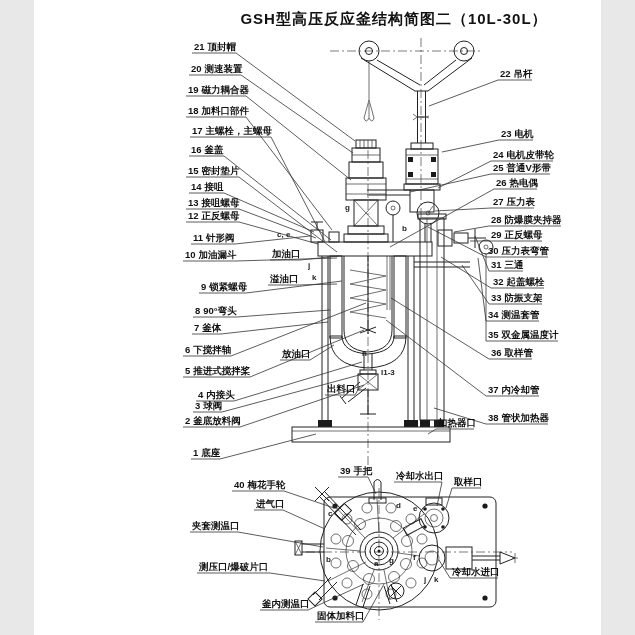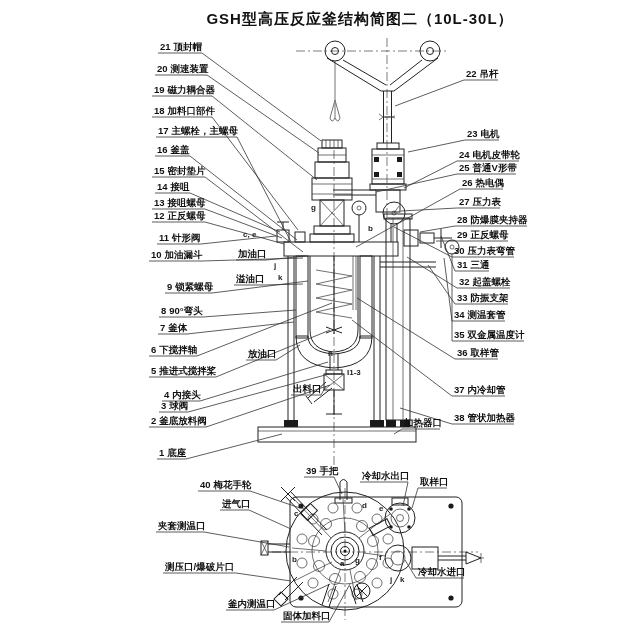--- a/index.html
+++ b/index.html
@@ -1,16 +1,16 @@
 <!DOCTYPE html>
 <html><head>
 <meta charset="utf-8">
 <style>
   html,body{margin:0;padding:0;background:#e8e8e8;}
-  .page{width:635px;height:635px;background:#ffffff;position:relative;margin:0 auto;overflow:hidden;
+  .page{width:567px;height:635px;background:#ffffff;position:relative;margin:0 auto;overflow:hidden;
         font-family:"Liberation Sans","DejaVu Sans",sans-serif;}
   svg{display:block;}
   svg text{fill:#111;font-family:"Liberation Sans","DejaVu Sans",sans-serif;}
   .title{font-size:15px;font-weight:bold;letter-spacing:1px;}
   .lbl{font-size:9.5px;font-weight:600;}
   .mk{font-size:8px;font-weight:600;fill:#222;}
   .ln{stroke:#333;stroke-width:.8;fill:none;}
   .dw{stroke:#222;stroke-width:1;fill:none;}
   .dwt{stroke:#333;stroke-width:.7;fill:none;}
   .cl{stroke:#444;stroke-width:.7;fill:none;stroke-dasharray:9 3 2 3;}

